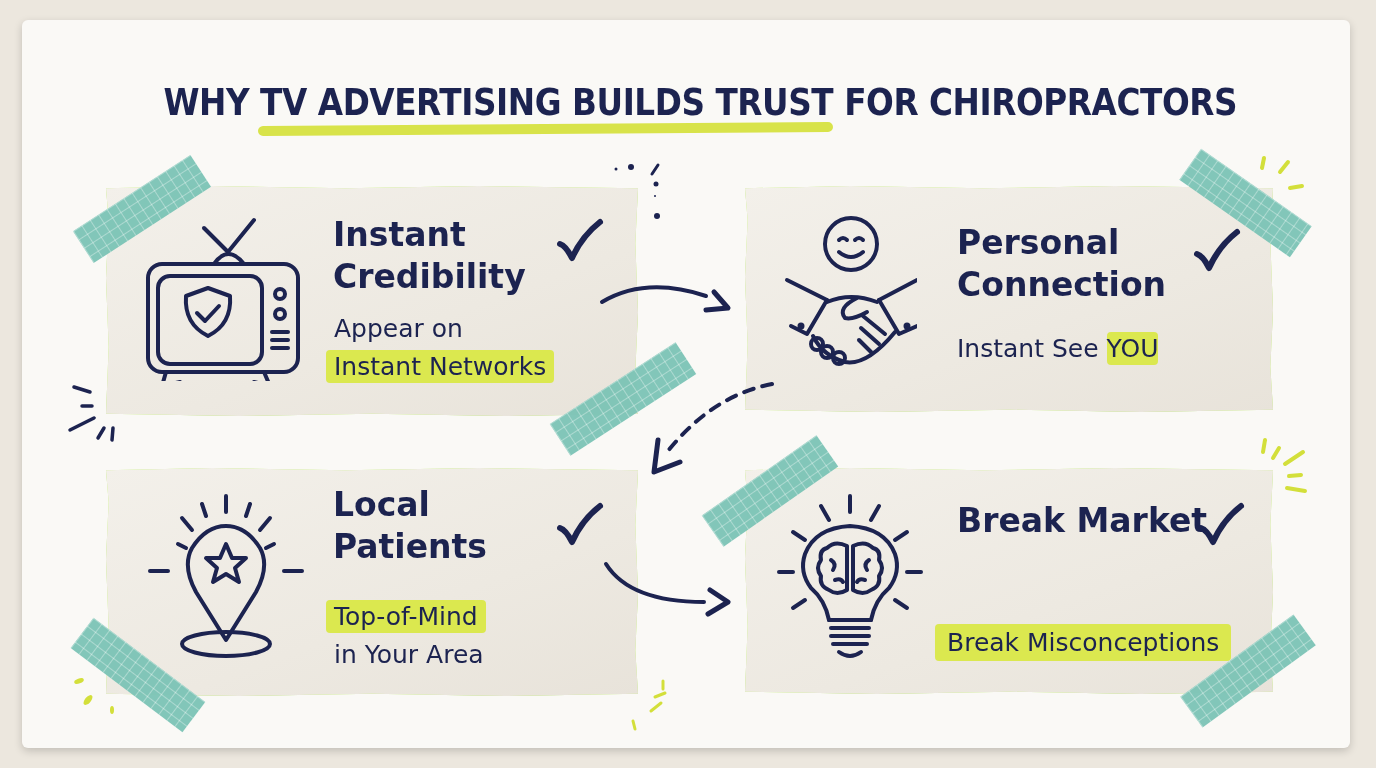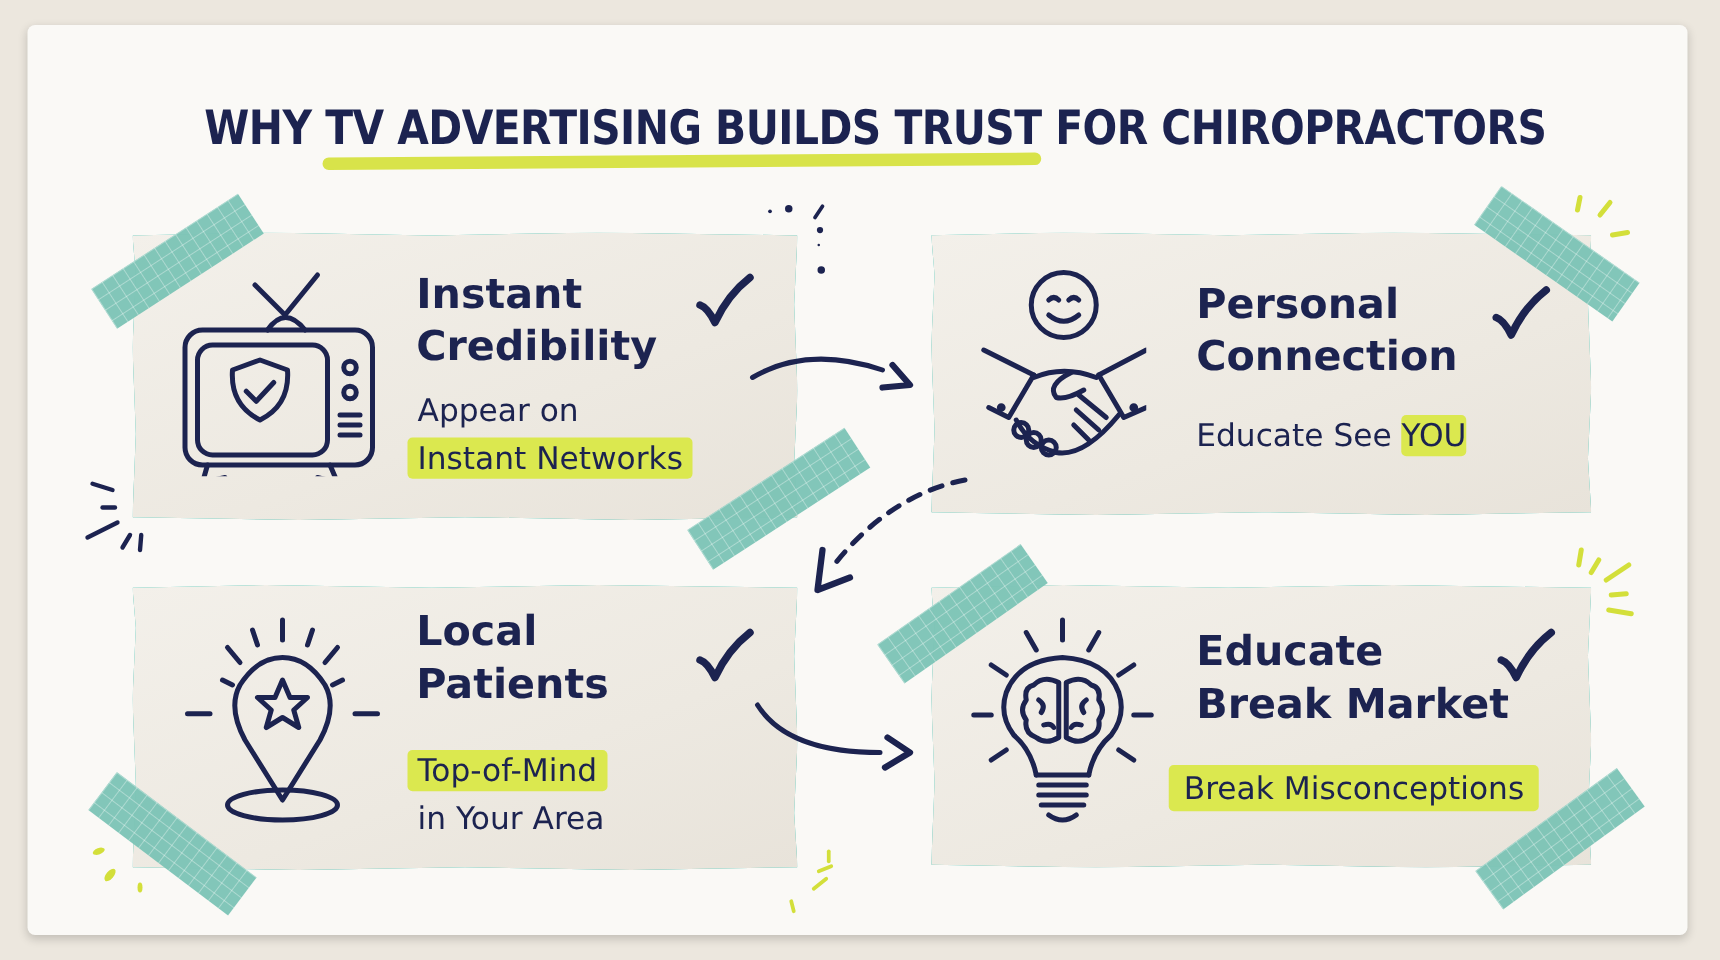--- a/index.html
+++ b/index.html
@@ -29,21 +29,21 @@
       display: inline-block;
       white-space: nowrap;
     }
     .title-underline {
       position: absolute; left: 258px; top: 124px; width: 575px; height: 10px;
       background: #d8e34a; border-radius: 6px;
       transform: rotate(-0.4deg);
     }
     .card {
       position: absolute;
-      background: #14b8a6;
+      background: #bef264;
       box-shadow: 0 3px 6px rgba(0,0,0,0.18);
       clip-path: polygon(0 1%, 20% 0, 45% 1%, 70% 0, 100% 1%, 99.5% 25%, 100% 55%, 99.5% 80%, 100% 99%, 75% 100%, 50% 99%, 25% 100%, 0 99%, 0.5% 70%, 0 40%, 0.5% 15%);
     }
     .card-inner {
       position: absolute; inset: 0;
       background: linear-gradient(160deg, #f3f0ea 0%, #ede9e1 60%, #e8e3da 100%);
     }
     .card-title {
       position: absolute;
       font-weight: bold;
@@ -185,21 +185,21 @@
     <line x1="94" y1="112" x2="112" y2="128"></line>
     <line x1="92" y1="124" x2="104" y2="136"></line>
     <circle cx="34" cy="110" r="1.5" fill="#1c2350"></circle>
     <circle cx="140" cy="110" r="1.5" fill="#1c2350"></circle>
   </svg>
   <div class="card-title" style="left:212px;top:36px;">
     <div>Personal</div>
     <div>Connection</div>
   </div>
   <div class="card-sub" style="left:212px;top:144px;">
-    <span>Educate See </span><span class="hl" style="padding:2px 0">YOU</span>
+    <span>Instant See </span><span class="hl" style="padding:2px 0">YOU</span>
   </div>
   <svg class="check" style="left:448px;top:42px" width="50" height="48" viewBox="0 0 50 48">
     <path d="M4 26 Q10 28 16 40 Q26 18 44 4" fill="none" stroke="#1c2350" stroke-width="6" stroke-linecap="round" stroke-linejoin="round"></path>
   </svg>
 </div>
 
 <div class="card" style="left:106px;top:468px;width:532px;height:228px;">
   <div class="card-inner"></div>
   <svg class="icon" style="left:40px;top:24px" width="160" height="170" viewBox="0 0 160 170" fill="none" stroke="#1c2350" stroke-width="4" stroke-linecap="round" stroke-linejoin="round">
     <line x1="80" y1="4" x2="80" y2="20"></line>
@@ -247,24 +247,23 @@
     <path d="M58 152 L92 152"></path>
     <path d="M64 160 Q75 168 86 160"></path>
     <path d="M72 54 Q60 48 52 56 Q44 58 46 68 Q40 76 46 84 Q44 94 54 98 Q62 104 72 98 Z"></path>
     <path d="M78 54 Q90 48 98 56 Q106 58 104 68 Q110 76 104 84 Q106 94 96 98 Q88 104 78 98 Z"></path>
     <path d="M56 68 Q62 72 58 78"></path>
     <path d="M94 68 Q88 72 92 78"></path>
     <path d="M60 88 Q66 86 68 90"></path>
     <path d="M90 88 Q84 86 82 90"></path>
   </svg>
   <div class="card-title" style="left:212px;top:32px;">
-    <div>Educate</div>
     <div>Break Market</div>
   </div>
-  <div class="card-sub" style="left:190px;top:144px;">
+  <div class="card-sub" style="left:190px;top:156px;">
     <span class="hl" style="padding:4px 12px">Break Misconceptions</span>
   </div>
   <svg class="check" style="left:452px;top:34px" width="50" height="48" viewBox="0 0 50 48">
     <path d="M4 26 Q10 28 16 40 Q26 18 44 4" fill="none" stroke="#1c2350" stroke-width="6" stroke-linecap="round" stroke-linejoin="round"></path>
   </svg>
 </div>
 
 <div class="tape" style="left:72px;top:190px;width:140px;transform:rotate(-33deg);"></div>
 <div class="tape" style="left:548px;top:380px;width:150px;transform:rotate(-33deg);"></div>
 <div class="tape" style="left:1178px;top:184px;width:135px;transform:rotate(35deg);"></div>

